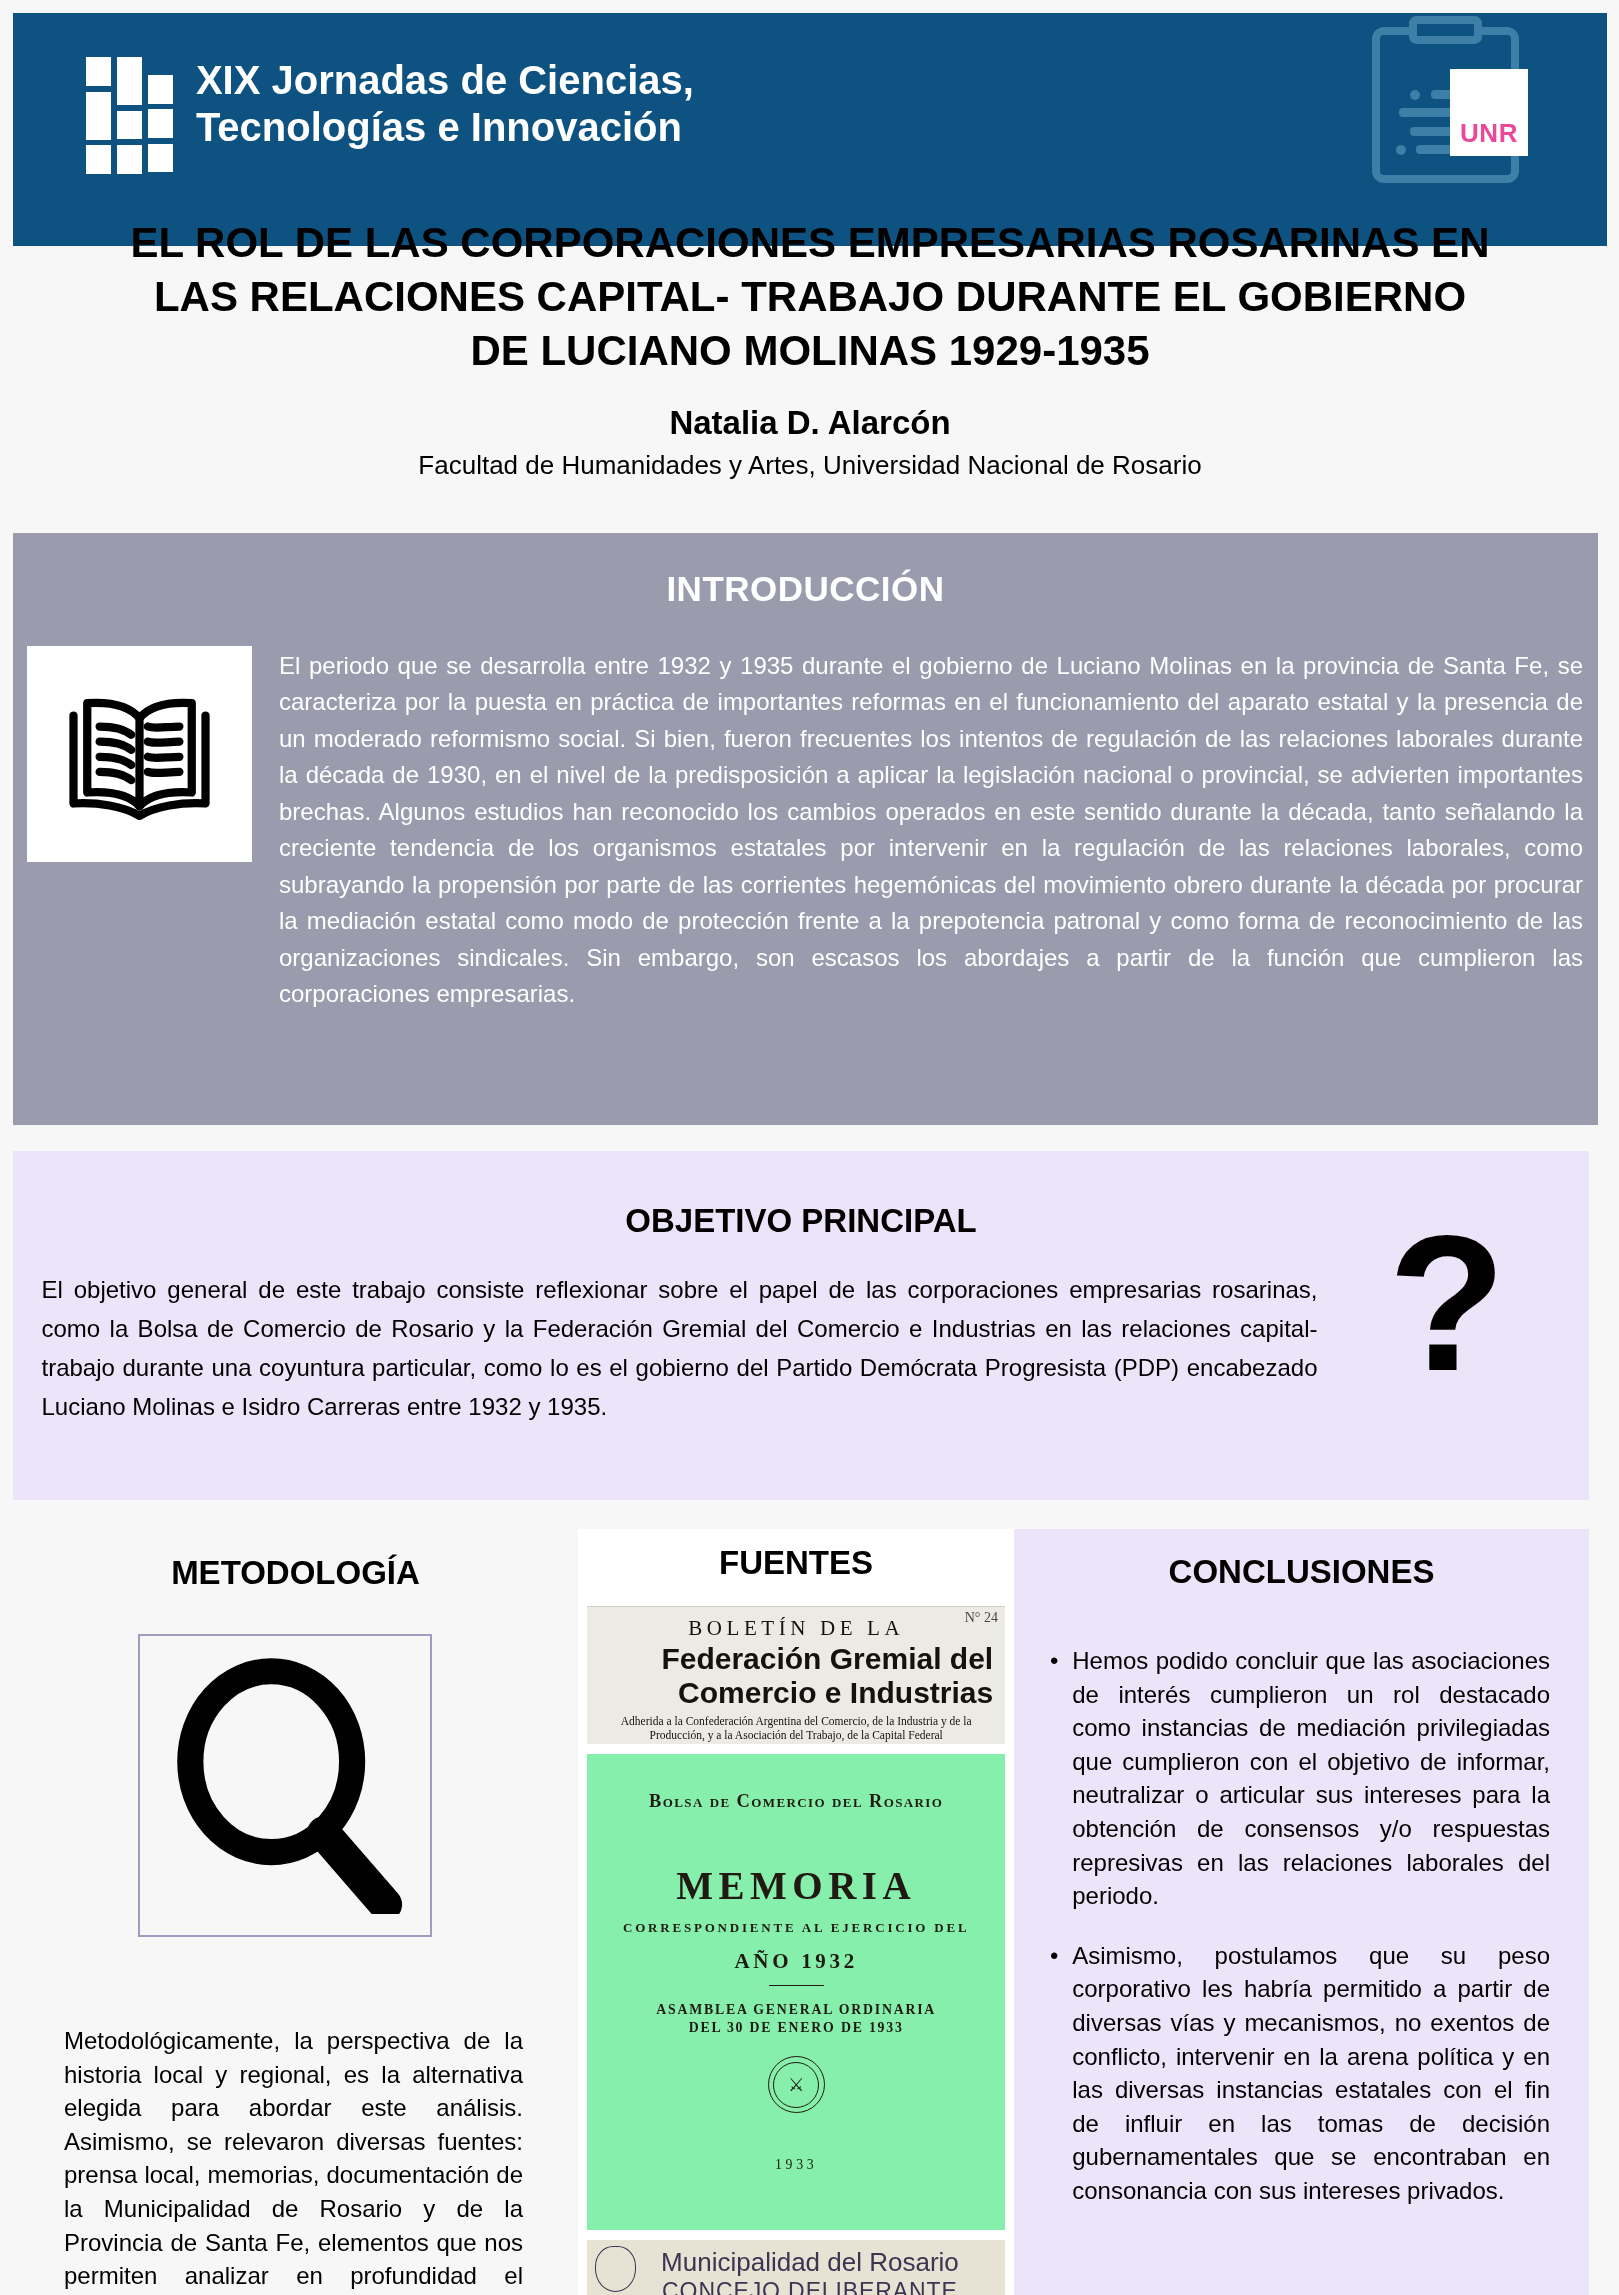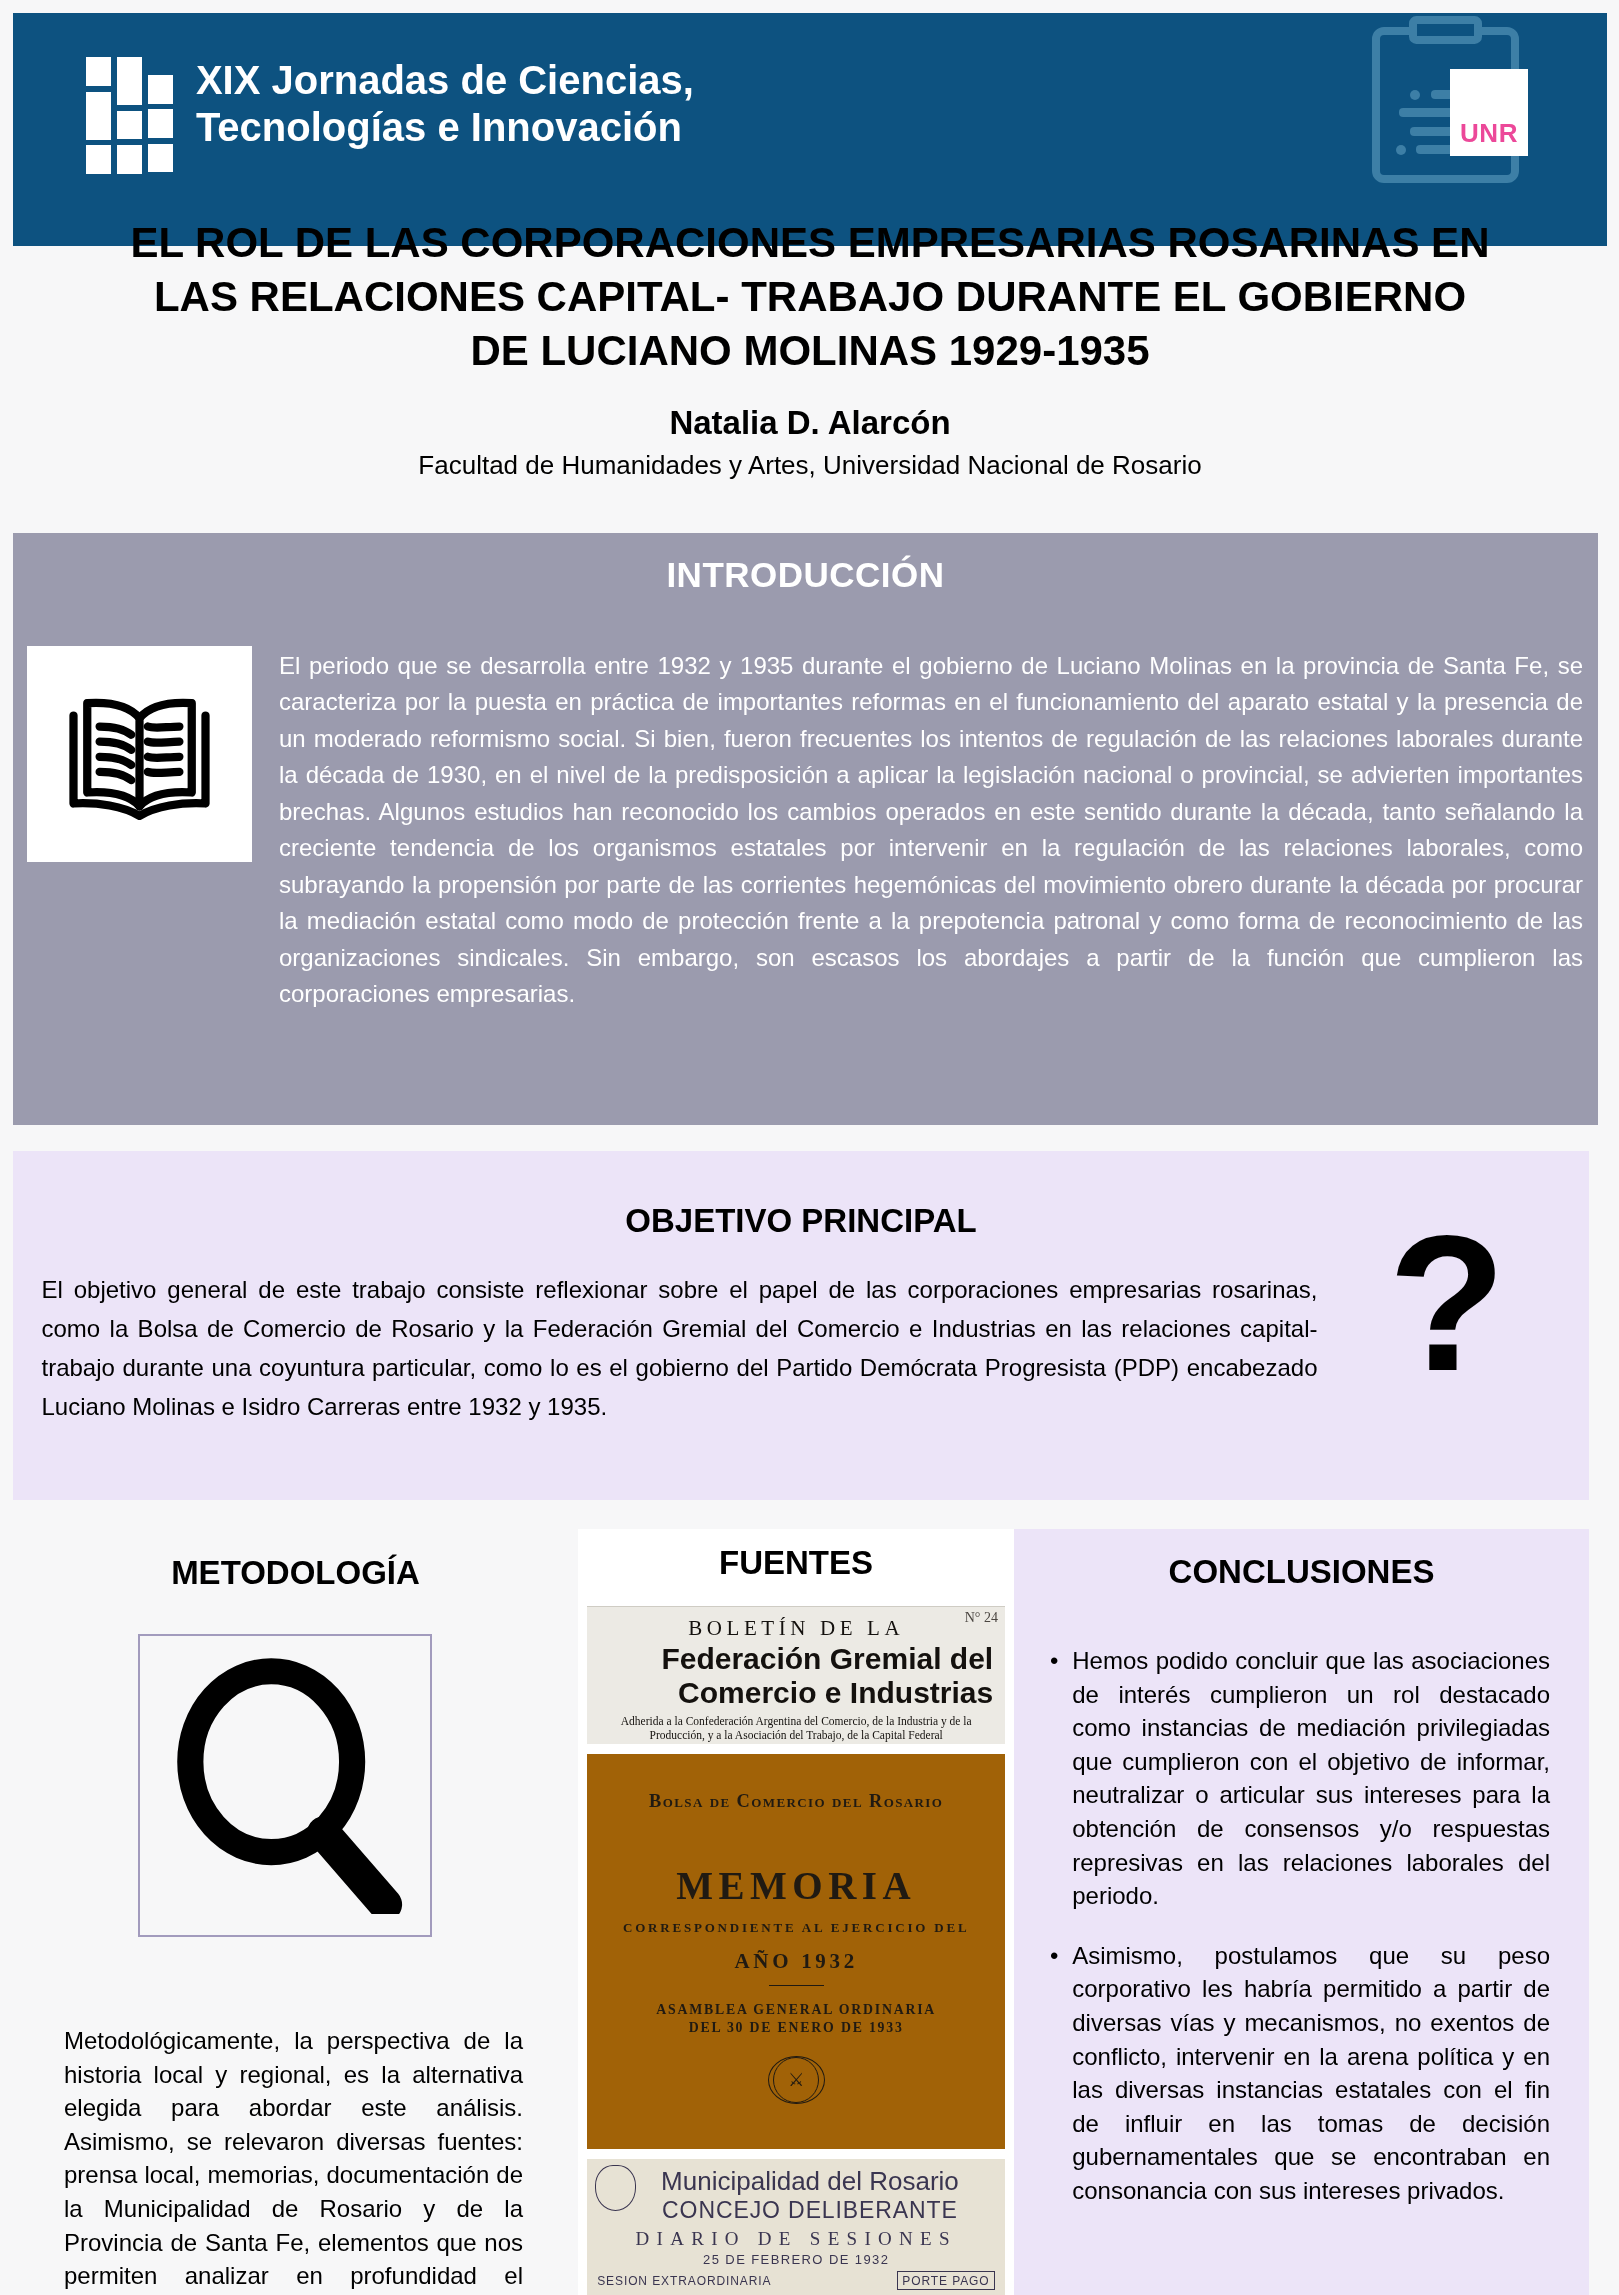--- a/index.html
+++ b/index.html
@@ -77,21 +77,21 @@
     font-family:"Liberation Sans", sans-serif;
   }
 
   
   .intro{
     position:absolute;left:13px;top:533px;width:1585px;height:592px;
     background:#9b9bae;
   }
   .intro-head{
     text-align:center;color:#ffffff;font-size:35px;font-weight:700;
-    padding-top:22px;letter-spacing:0.5px;
+    padding-top:36px;letter-spacing:0.5px;
     font-family:"Liberation Sans", sans-serif;
   }
   .intro-icon{
     position:absolute;left:13.8px;top:113px;width:225px;height:216px;
     background:#ffffff;display:flex;align-items:center;justify-content:center;
   }
   .intro-body{
     position:absolute;left:266px;top:115px;width:1304px;
     color:#ffffff;font-size:24px;line-height:1.52;text-align:justify;
     font-family:"Liberation Sans", sans-serif;
@@ -173,21 +173,21 @@
     font-family:"Liberation Serif", serif;color:#14110e;
   }
   .f-bol-l1{text-align:center;font-size:21px;letter-spacing:4.6px;font-weight:400;margin-top:2.8px;}
   .f-bol-l2{text-align:right;font-size:30px;font-weight:700;letter-spacing:0px;margin-top:0.9px;
             font-family:"Liberation Sans", sans-serif;}
   .f-bol-l3{text-align:center;font-size:11.5px;margin-top:3.7px;line-height:1.25;}
   .f-bol-rule{border-top:1.4px solid #2a2520;margin:3.7px 4.6px 2.3px 4.6px;}
   .f-bol-corner{position:absolute;right:7.3px;top:2.8px;font-size:14px;color:#4a4540;}
 
   .f-memoria{
-    background:#a16207;height:395px;padding:0;
+    background:#86efac;height:476px;padding:0;
     font-family:"Liberation Serif", serif;color:#201a12;
     display:flex;flex-direction:column;align-items:center;
   }
   .f-mem-t1{margin-top:37px;font-size:18.4px;letter-spacing:1.4px;font-weight:700;font-variant:small-caps;}
   .f-mem-t2{margin-top:51px;font-size:39px;letter-spacing:5.5px;font-weight:700;}
   .f-mem-t3{margin-top:12px;font-size:13px;letter-spacing:2.8px;font-weight:700;}
   .f-mem-t4{margin-top:13px;font-size:21px;letter-spacing:3.7px;font-weight:700;}
   .f-mem-dash{margin-top:11px;width:55px;border-top:1.4px solid #201a12;}
   .f-mem-t5{margin-top:15.6px;font-size:13.8px;letter-spacing:1.8px;font-weight:700;}
   .f-mem-t6{margin-top:2.8px;font-size:13.8px;letter-spacing:1.8px;font-weight:700;}

